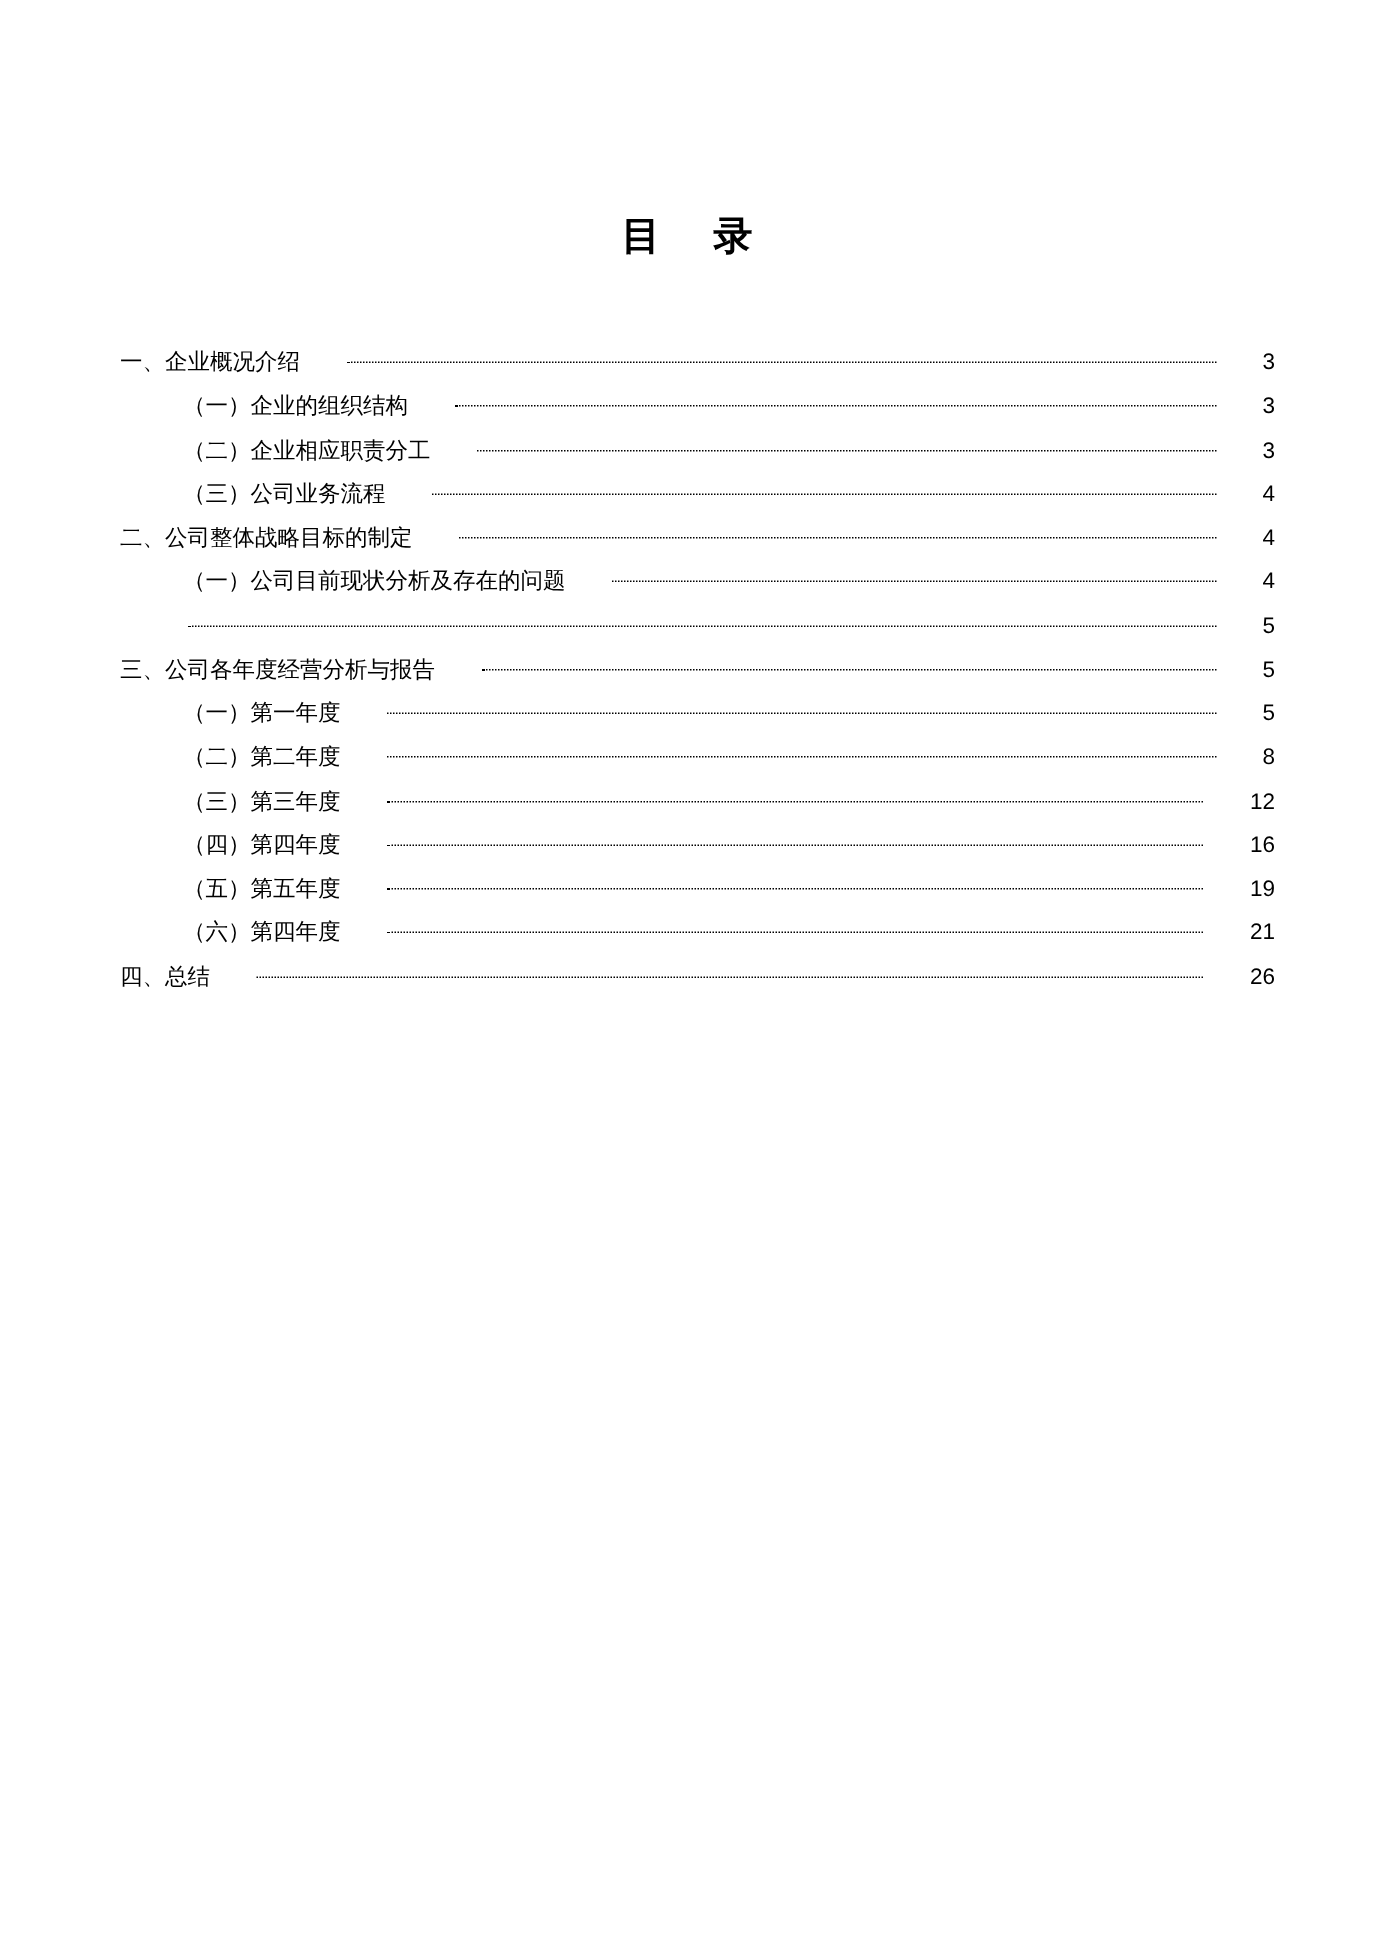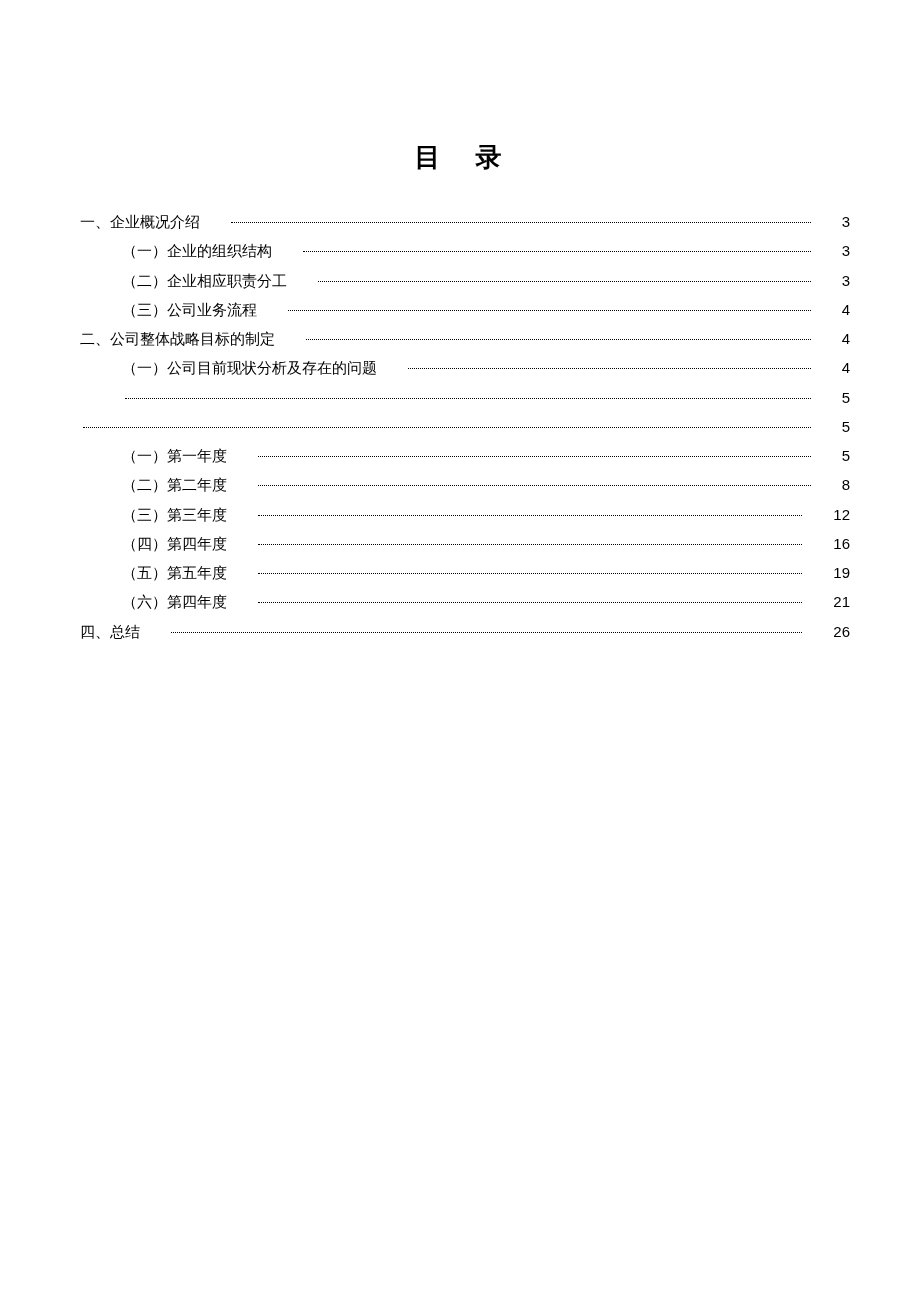--- a/index.html
+++ b/index.html
@@ -13,21 +13,21 @@
       background: #ffffff;
       font-family: "Microsoft YaHei", "SimSun", sans-serif;
       color: #000000;
       padding: 140px 70px 60px 80px;
     }
     .title {
       text-align: center;
       font-size: 26px;
       font-weight: bold;
       letter-spacing: 14px;
-      margin-bottom: 32px;
+      margin-bottom: 52px;
     }
     .toc-line {
       display: flex;
       align-items: baseline;
       font-size: 15px;
       line-height: 1.95;
       white-space: nowrap;
       gap: 28px;
     }
     .toc-line.level1 {
@@ -85,20 +85,21 @@
     <div class="toc-line level2">
       <span class="toc-label">（一）公司目前现状分析及存在的问题</span>
       <span class="toc-dots"></span>
       <span class="toc-page">4</span>
     </div>
     <div class="toc-line level2">
       <span class="toc-dots"></span>
       <span class="toc-page">5</span>
     </div>
     <div class="toc-line level1">
+      <span class="toc-label">三、公司各年度经营分析与报告</span>
       <span class="toc-dots"></span>
       <span class="toc-page">5</span>
     </div>
     <div class="toc-line level2">
       <span class="toc-label">（一）第一年度</span>
       <span class="toc-dots"></span>
       <span class="toc-page">5</span>
     </div>
     <div class="toc-line level2">
       <span class="toc-label">（二）第二年度</span>

